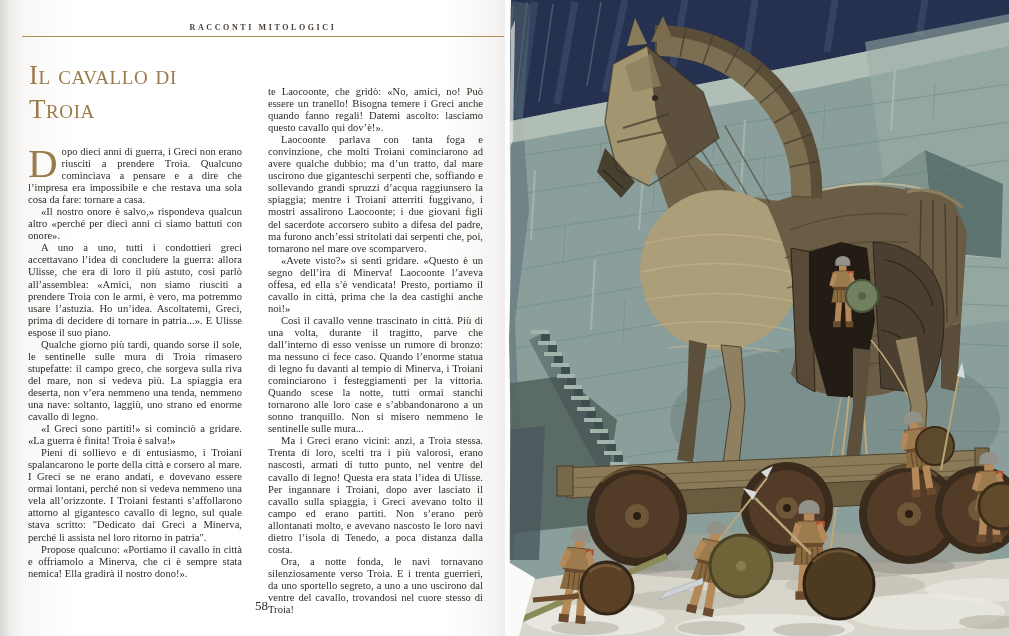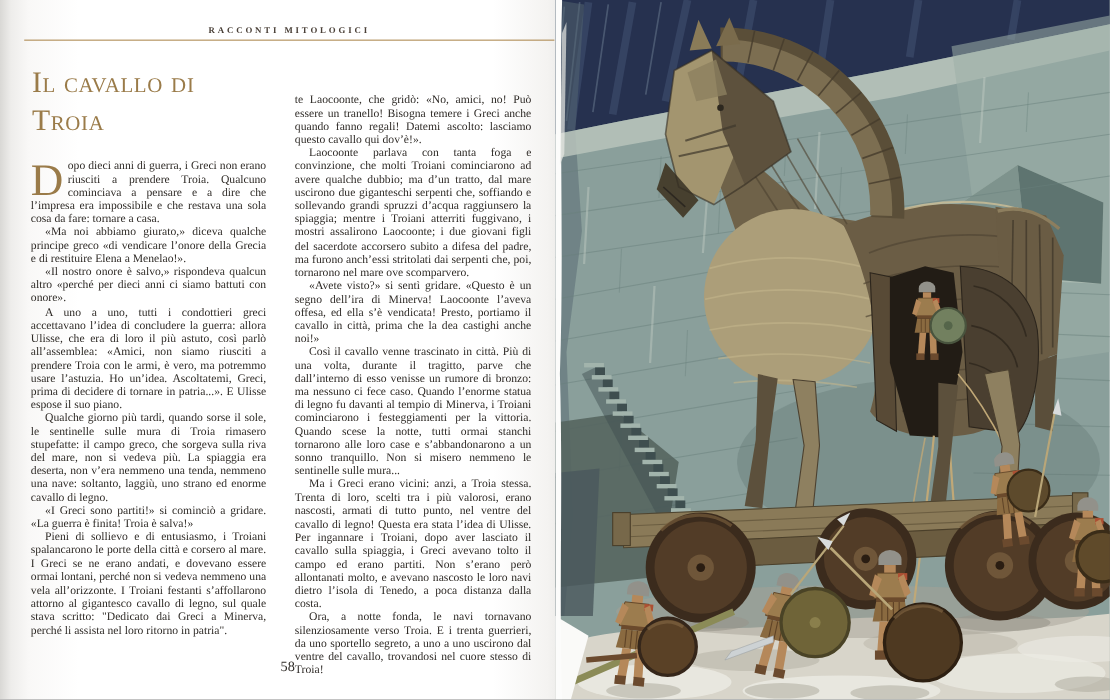--- a/index.html
+++ b/index.html
@@ -33,26 +33,26 @@
 
 <div class="spread">
 
   <div class="page-left">
     <div class="running-head-label">RACCONTI MITOLOGICI</div>
     <div class="running-head-rule"></div>
 
     <div class="col col1">
       <h1 class="title">Il cavallo di Troia</h1>
       <p class="flush"><span class="dropcap">D</span><span>opo dieci anni di guerra, i Greci non erano riusciti a prendere Troia. Qualcuno cominciava a pensare e a dire che l’impresa era impossibile e che restava una sola cosa da fare: tornare a casa.</span></p>
-      <p>«Ma noi abbiamo giurato,» diceva qualche principe greco «di vendicare l’onore della Grecia e di restituire Elena a Menelao!».</p>
       <p>«Il nostro onore è salvo,» rispondeva qualcun altro «perché per dieci anni ci siamo battuti con onore».</p>
       <p>A uno a uno, tutti i condottieri greci accettavano l’idea di concludere la guerra: allora Ulisse, che era di loro il più astuto, così parlò all’assemblea: «Amici, non siamo riusciti a prendere Troia con le armi, è vero, ma potremmo usare l’astuzia. Ho un’idea. Ascoltatemi, Greci, prima di decidere di tornare in patria...». E Ulisse espose il suo piano.</p>
       <p>Qualche giorno più tardi, quando sorse il sole, le sentinelle sulle mura di Troia rimasero stupefatte: il campo greco, che sorgeva sulla riva del mare, non si vedeva più. La spiaggia era deserta, non v’era nemmeno una tenda, nemmeno una nave: soltanto, laggiù, uno strano ed enorme cavallo di legno.</p>
       <p>«I Greci sono partiti!» si cominciò a gridare. «La guerra è finita! Troia è salva!»</p>
       <p>Pieni di sollievo e di entusiasmo, i Troiani spalancarono le porte della città e corsero al mare. I Greci se ne erano andati, e dovevano essere ormai lontani, perché non si vedeva nemmeno una vela all’orizzonte. I Troiani festanti s’affollarono attorno al gigantesco cavallo di legno, sul quale stava scritto: "Dedicato dai Greci a Minerva, perché li assista nel loro ritorno in patria".</p>
+      <p>Propose qualcuno: «Portiamo il cavallo in città e offriamolo a Minerva, che ci è sempre stata nemica! Ella gradirà il nostro dono!».</p>
     </div>
 
     <div class="col col2">
       <p class="flush">te Laocoonte, che gridò: «No, amici, no! Può essere un tranello! Bisogna temere i Greci anche quando fanno regali! Datemi ascolto: lasciamo questo cavallo qui dov’è!».</p>
       <p>Laocoonte parlava con tanta foga e convinzione, che molti Troiani cominciarono ad avere qualche dubbio; ma d’un tratto, dal mare uscirono due giganteschi serpenti che, soffiando e sollevando grandi spruzzi d’acqua raggiunsero la spiaggia; mentre i Troiani atterriti fuggivano, i mostri assalirono Laocoonte; i due giovani figli del sacerdote accorsero subito a difesa del padre, ma furono anch’essi stritolati dai serpenti che, poi, tornarono nel mare ove scomparvero.</p>
       <p>«Avete visto?» si sentì gridare. «Questo è un segno dell’ira di Minerva! Laocoonte l’aveva offesa, ed ella s’è vendicata! Presto, portiamo il cavallo in città, prima che la dea castighi anche noi!»</p>
       <p>Così il cavallo venne trascinato in città. Più di una volta, durante il tragitto, parve che dall’interno di esso venisse un rumore di bronzo: ma nessuno ci fece caso. Quando l’enorme statua di legno fu davanti al tempio di Minerva, i Troiani cominciarono i festeggiamenti per la vittoria. Quando scese la notte, tutti ormai stanchi tornarono alle loro case e s’abbandonarono a un sonno tranquillo. Non si misero nemmeno le sentinelle sulle mura...</p>
       <p>Ma i Greci erano vicini: anzi, a Troia stessa. Trenta di loro, scelti tra i più valorosi, erano nascosti, armati di tutto punto, nel ventre del cavallo di legno! Questa era stata l’idea di Ulisse. Per ingannare i Troiani, dopo aver lasciato il cavallo sulla spiaggia, i Greci avevano tolto il campo ed erano partiti. Non s’erano però allontanati molto, e avevano nascosto le loro navi dietro l’isola di Tenedo, a poca distanza dalla costa.</p>
       <p>Ora, a notte fonda, le navi tornavano silenziosamente verso Troia. E i trenta guerrieri, da uno sportello segreto, a uno a uno uscirono dal ventre del cavallo, trovandosi nel cuore stesso di Troia!</p>
     </div>

